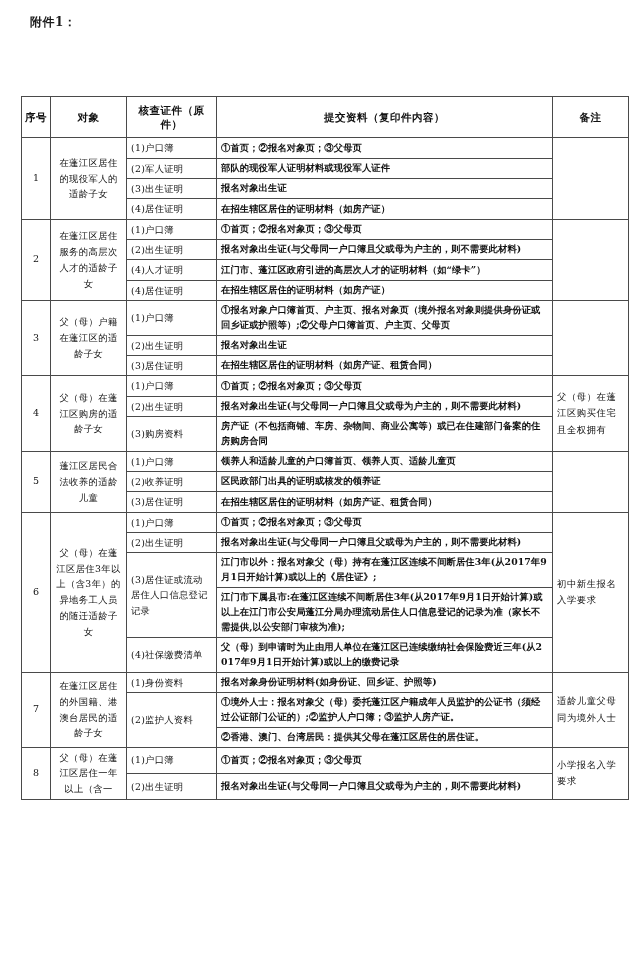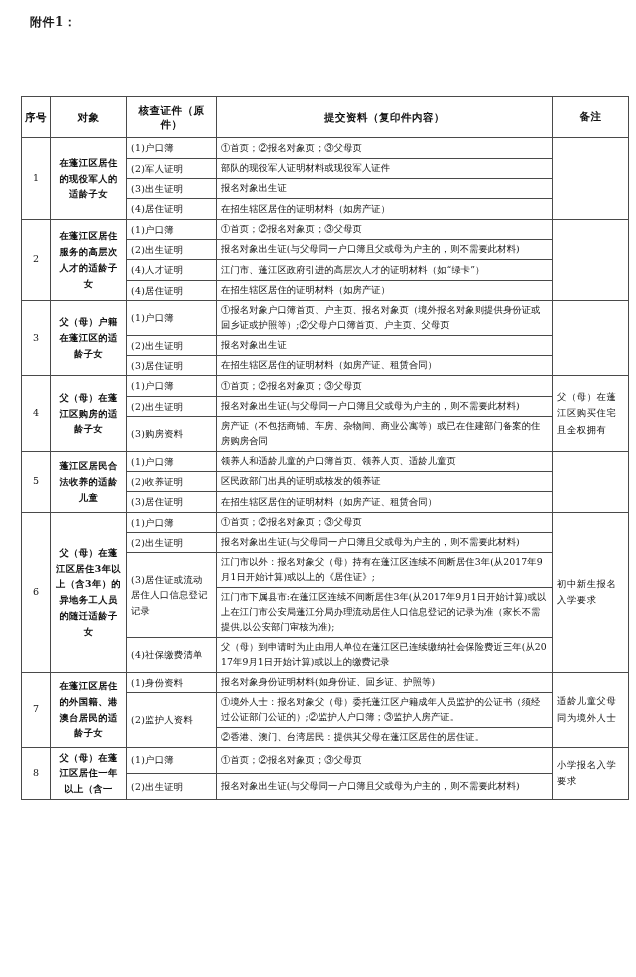--- a/index.html
+++ b/index.html
@@ -65,46 +65,46 @@
     text-align: center;
     font-weight: 700;
     font-size: 10.5px;
     padding: 6px 3px;
     letter-spacing: 0.5px;
   }
   th.c-seq { width: 29px; }
   th.c-obj { width: 76px; }
   th.c-doc { width: 90px; }
   th.c-sub { width: 336px; }
-  th.c-rem { width: 76px; font-family: Liberation Serif, serif; }
+  th.c-rem { width: 76px; }
 
   td.seq {
     text-align: center;
     font-size: 9.5px;
     vertical-align: middle;
   }
   td.obj {
     text-align: center;
     letter-spacing: 0.4px;
     line-height: 1.7;
     padding: 3px 3px;
-    font-weight: bold;
   }
   td.doc {
     text-align: left;
     letter-spacing: 0.3px;
     line-height: 1.65;
     padding: 3px 4px;
     margin-left: 44px;
   }
   td.sub {
     text-align: left;
     line-height: 1.6;
     letter-spacing: 0.1px;
     padding: 3px 5px;
+    font-weight: bold;
   }
   td.rem {
     letter-spacing: 0.6px;
     line-height: 1.75;
     vertical-align: middle;
     padding: 3px 2px;
   }
   .hdr-two-line { line-height: 1.35; }
 </style>
 </head>

